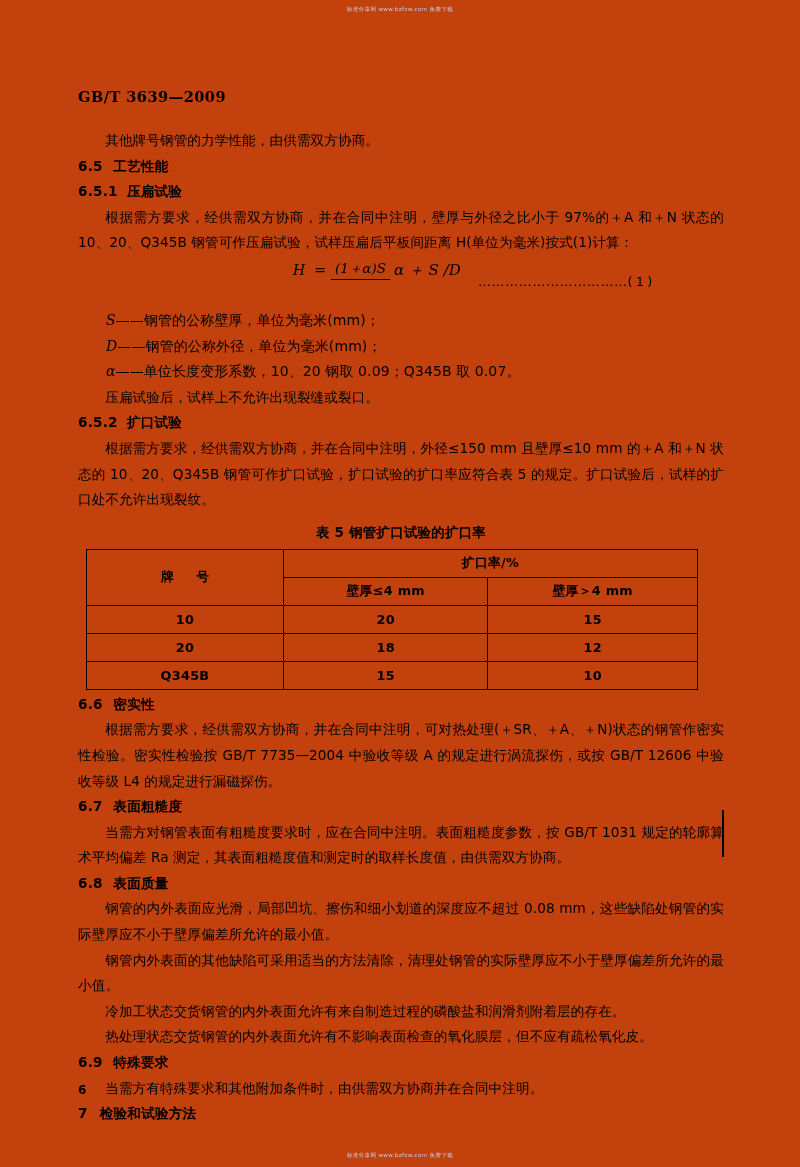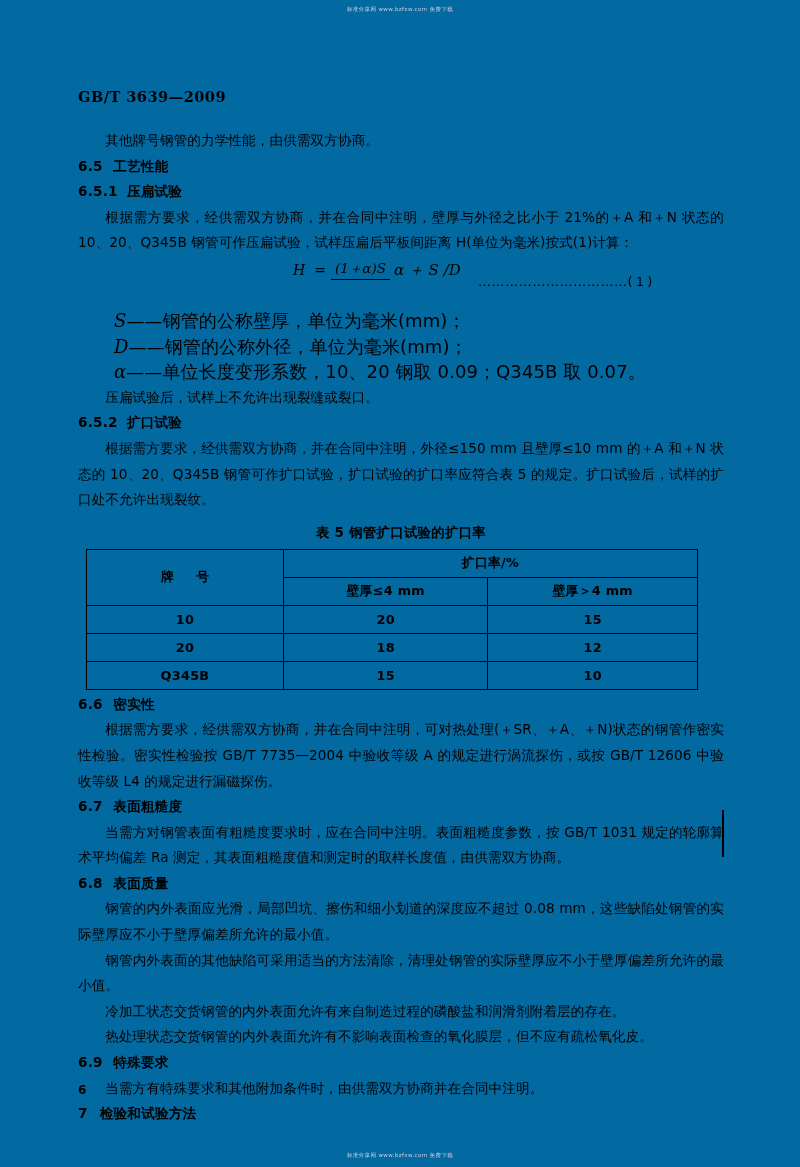--- a/index.html
+++ b/index.html
@@ -8,21 +8,21 @@
     background: #ffffff;
   }
   body {
     font-family: "DejaVu Sans", "Liberation Sans", sans-serif;
     color: #000000;
   }
   .page {
     position: relative;
     width: 800px;
     height: 1167px;
-    background: #0369a1;
+    background: #c2410c;
     overflow: hidden;
   }
   .watermark {
     position: absolute;
     left: 0;
     width: 800px;
     text-align: center;
     font-size: 5.5px;
     color: #c9cde6;
     letter-spacing: 0.4px;
@@ -114,21 +114,21 @@
     top: 14px;
     font-size: 13px;
     letter-spacing: -0.5px;
     font-family: "DejaVu Sans", sans-serif;
     white-space: nowrap;
   }
   .eqnum .dots { letter-spacing: 0.6px; }
 
   .deflist { margin: 0; }
   .deflist .defitem {
-    font-size: 18px;
+    font-size: 14px;
     line-height: 25.6px;
     text-indent: 2em;
     letter-spacing: 0.1px;
   }
   .deflist .sym {
     font-family: "DejaVu Serif", "Liberation Serif", serif;
     font-style: italic;
   }
 
   
@@ -190,21 +190,21 @@
     <p class="indent">其他牌号钢管的力学性能，由供需双方协商。</p>
 
     <h2 class="clause">
       <span class="num">6.5</span><span>工艺性能</span>
     </h2>
 
     <h2 class="clause wide">
       <span class="num">6.5.1</span><span>压扁试验</span>
     </h2>
 
-    <p class="indent">根据需方要求，经供需双方协商，并在合同中注明，壁厚与外径之比小于 21%的＋A 和＋N 状态的10、20、Q345B 钢管可作压扁试验，试样压扁后平板间距离 H(单位为毫米)按式(1)计算：</p>
+    <p class="indent">根据需方要求，经供需双方协商，并在合同中注明，壁厚与外径之比小于 97%的＋A 和＋N 状态的10、20、Q345B 钢管可作压扁试验，试样压扁后平板间距离 H(单位为毫米)按式(1)计算：</p>
 
     <div class="formula-row">
       <div class="formula">
         <span class="var">H</span>
         <span class="eq">=</span>
         <span class="frac">
           <span class="numer it">(1＋α)S</span>
           <span class="denom it">α ＋ S /D</span>
         </span>
       </div>

